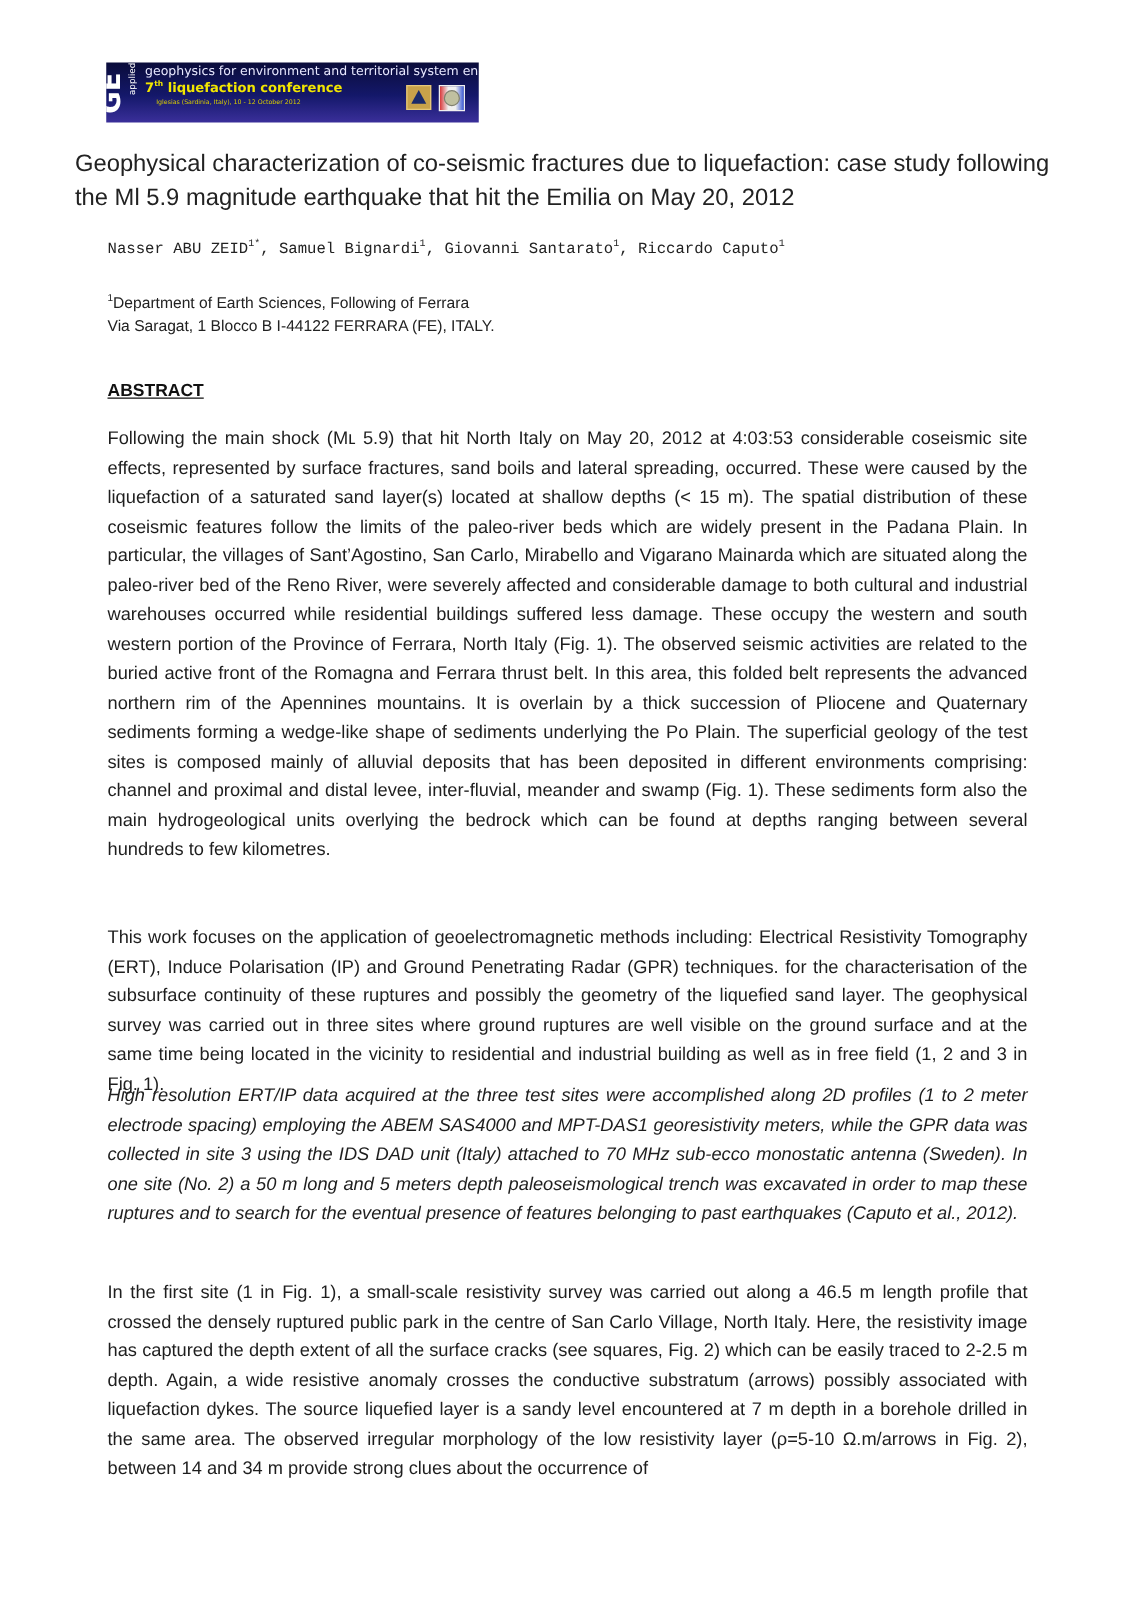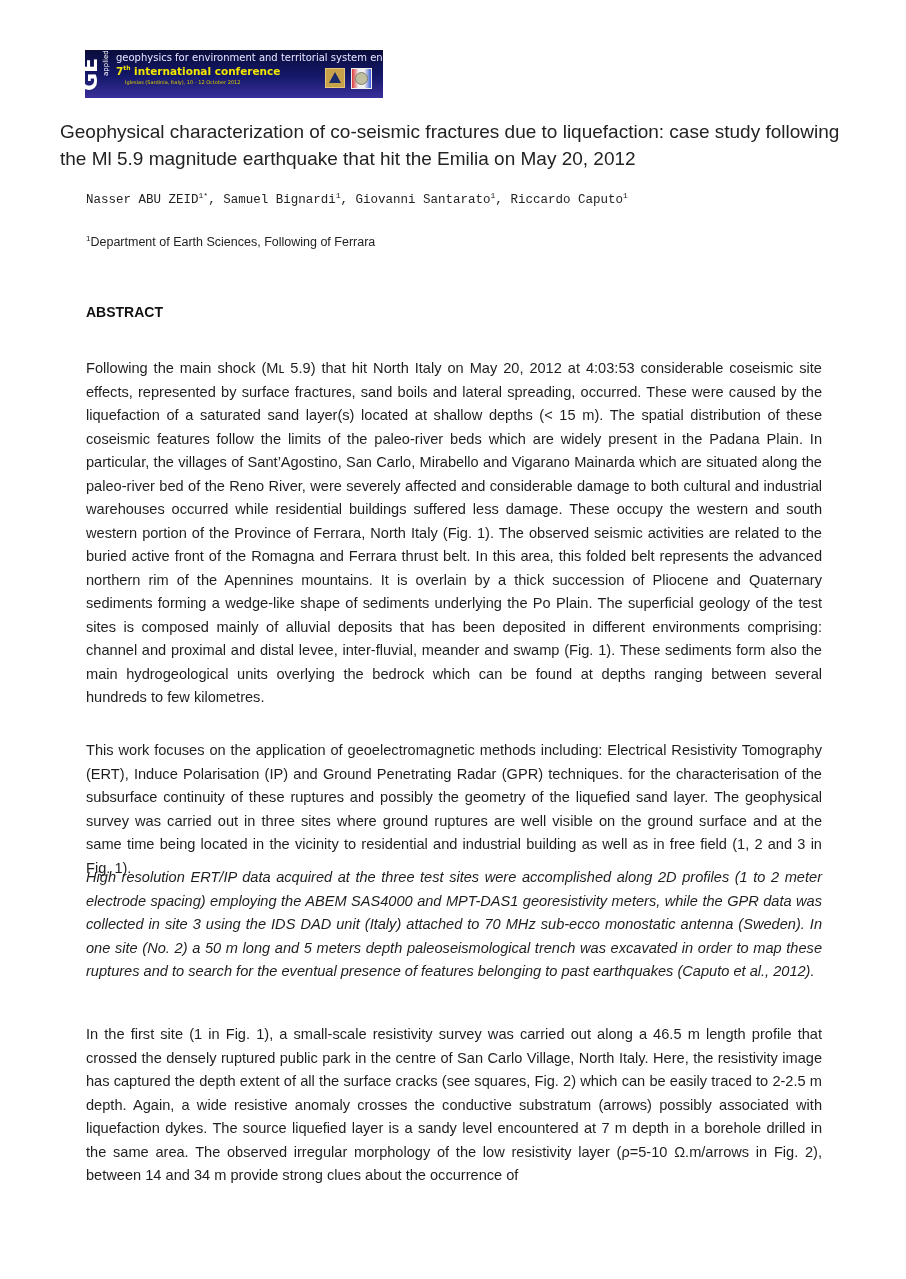--- a/index.html
+++ b/index.html
@@ -32,49 +32,50 @@
            border:1px solid #f0f0f0; }
   .logo2::after { content:""; position:absolute; left:3px; top:3px; width:13px; height:13px;
                   border-radius:50%; background:#c0c0a0; border:1px solid #808070; box-sizing:border-box; }
 
   .title { position:absolute; left:60px; top:118px; width:786px; text-align:left;
            font-size:19px; line-height:27px; color:#222; }
   .authors { position:absolute; left:86px; top:191px; font-size:12.5px; color:#222; white-space:nowrap;font-family:Liberation Mono, monospace; }
   .authors sup { font-size:8px; }
   .affil { position:absolute; left:86px; top:229px; font-size:12.5px; line-height:19px; color:#222; }
   .affil sup { font-size:8px; }
-  .section-head { position:absolute; left:86px; top:304px; font-size:14px; font-weight:bold; color:#111; }
+  .section-head { position:absolute; left:86px; top:304px; font-size:14px; font-weight:bold; color:#111;text-decoration:underline; }
   .para { position:absolute; left:86px; width:736px; font-size:14.6px; line-height:23.5px;
           text-align:justify; color:#1e1e1e; }
-  .p1 { top:340px;margin-top:17px; }
+  .p1 { top:340px; }
   .p2 { top:739px; }
   .p3 { top:866px;font-style:italic; }
   .p4 { top:1023px; }
 </style>
 </head>
 <body>
 
 <div class="banner">
   <div class="big">GE</div>
   <div class="applied">applied</div>
   <div class="line1">geophysics for environment and territorial system engineering</div>
-  <div class="line2"><span>7</span><sup>th</sup><span> international conference</span></div>
+  <div class="line2"><span>7</span><sup>th</sup><span> liquefaction conference</span></div>
   <div class="line3">Iglesias (Sardinia, Italy), 10 - 12 October 2012</div>
   <div class="logo1"></div>
   <div class="logo2"></div>
 </div>
 
 <div class="title">Geophysical characterization of co-seismic fractures due to liquefaction: case study following the Ml 5.9 magnitude earthquake that hit the Emilia on May 20, 2012</div>
 
 <div class="authors">
   <span><span>Nasser ABU ZEID</span><sup>1*</sup><span>, </span></span><span><span>Samuel Bignardi</span><sup>1</sup><span>, </span></span><span><span>Giovanni Santarato</span><sup>1</sup><span>, </span></span><span><span>Riccardo Caputo</span><sup>1</sup></span>
 </div>
 
 <div class="affil">
   <div><sup>1</sup><span>Department of Earth Sciences, Following of Ferrara</span></div>
+  <div>Via Saragat, 1 Blocco B I-44122 FERRARA (FE), ITALY.</div>
 </div>
 
 <div class="section-head">ABSTRACT</div>
 
 <div class="para p1">Following the main shock (Mʟ 5.9) that hit North Italy on May 20, 2012 at 4:03:53 considerable coseismic site effects, represented by surface fractures, sand boils and lateral spreading, occurred. These were caused by the liquefaction of a saturated sand layer(s) located at shallow depths (&lt; 15 m). The spatial distribution of these coseismic features follow the limits of the paleo-river beds which are widely present in the Padana Plain. In particular, the villages of Sant’Agostino, San Carlo, Mirabello and Vigarano Mainarda which are situated along the paleo-river bed of the Reno River, were severely affected and considerable damage to both cultural and industrial warehouses occurred while residential buildings suffered less damage. These occupy the western and south western portion of the Province of Ferrara, North Italy (Fig. 1).  The observed seismic activities are related to the buried active front of the Romagna and Ferrara thrust belt. In this area, this folded belt represents the advanced northern rim of the Apennines mountains. It is overlain by a thick succession of Pliocene and Quaternary sediments forming a wedge-like shape of sediments underlying the Po Plain. The superficial geology of the test sites is composed mainly of alluvial deposits that has been deposited in different environments comprising: channel and proximal and distal levee, inter-fluvial, meander and swamp (Fig. 1). These sediments form also the main hydrogeological units overlying the bedrock which can be found at depths ranging between several hundreds to few kilometres.</div>
 <div class="para p2">This work focuses on the application of geoelectromagnetic methods including: Electrical Resistivity Tomography (ERT), Induce Polarisation (IP) and Ground Penetrating Radar (GPR) techniques. for the characterisation of the subsurface continuity of these ruptures and possibly the geometry of the liquefied sand layer. The geophysical survey was carried out in three sites where ground ruptures are well visible on the ground surface and at the same time being located in the vicinity to residential and industrial building as well as in free field (1, 2 and 3 in Fig. 1).</div>
 <div class="para p3">High resolution ERT/IP data acquired at the three test sites were accomplished along 2D profiles (1 to 2 meter electrode spacing) employing the ABEM SAS4000 and MPT-DAS1 georesistivity meters, while the GPR data was collected in site 3 using the IDS DAD unit (Italy) attached to 70 MHz sub-ecco monostatic antenna (Sweden). In one site (No. 2) a 50 m long and 5 meters depth paleoseismological trench was excavated in order to map these ruptures and to search for the eventual presence of features belonging to past earthquakes (Caputo et al., 2012).</div>
 <div class="para p4">In the first site (1 in Fig. 1), a small-scale resistivity survey was carried out along a 46.5 m length profile that crossed the densely ruptured public park in the centre of San Carlo Village, North Italy. Here, the resistivity image has captured the depth extent of all the surface cracks (see squares, Fig. 2) which can be easily traced to 2-2.5 m depth. Again, a wide resistive anomaly crosses the conductive substratum (arrows) possibly associated with liquefaction dykes. The source liquefied layer is a sandy level encountered at 7 m depth in a borehole drilled in the same area. The observed irregular morphology of the low resistivity layer (ρ=5-10 Ω.m/arrows in Fig. 2), between 14 and 34 m provide strong clues about the occurrence of</div>
 
 </body></html>

